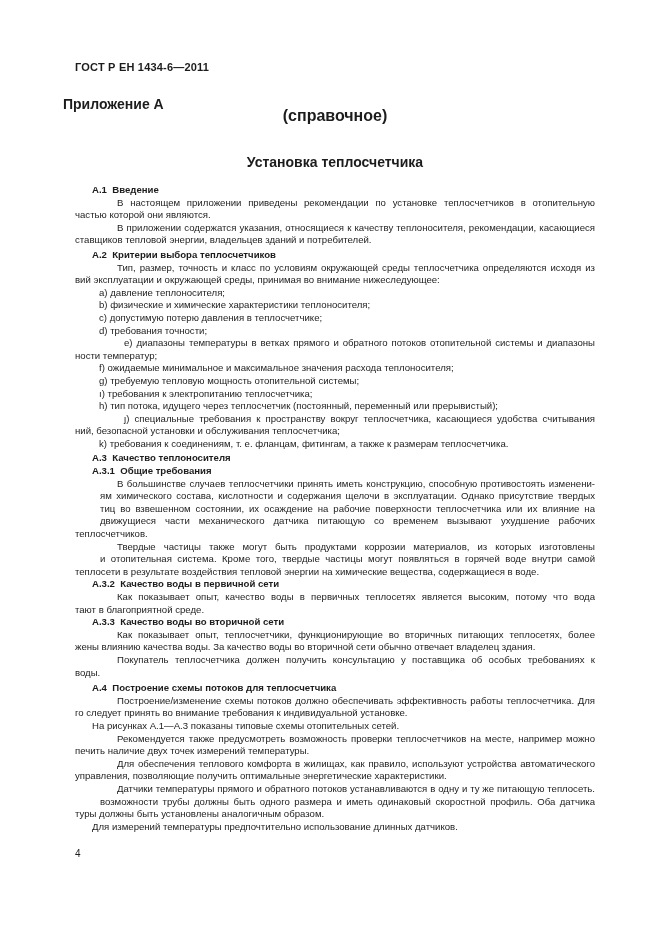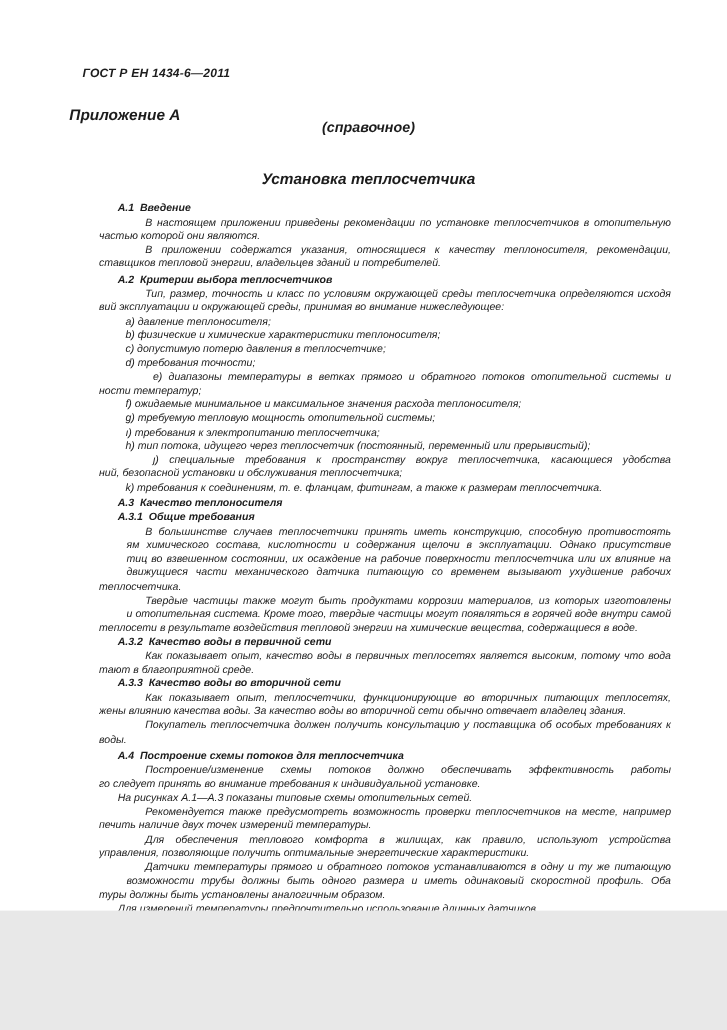--- a/index.html
+++ b/index.html
@@ -3,26 +3,25 @@
 <meta charset="utf-8">
 <style>
   html, body {
     margin: 0;
     padding: 0;
     background: #e8e8e8;
   }
   .page {
     position: relative;
     width: 661px;
-    height: 828px;
+    height: 936px;
     background: #ffffff;
     font-family: "Liberation Sans", sans-serif;
     color: #1c1c1c;
     overflow: hidden;
-    font-style: italic;
   }
   .running-header {
     position: absolute;
     left: 75px;
     top: 61px;
     font-size: 11px;
     font-weight: bold;
     letter-spacing: 0.2px;
     white-space: nowrap;
   }
@@ -35,36 +34,36 @@
     font-size: 14px;
     font-weight: bold;
     line-height: 12px;
   }
   .annex-note {
     position: absolute;
     left: 75px;
     top: 110px;
     width: 520px;
     text-align: center;
-    font-size: 13px;
+    font-size: 16px;
     font-weight: bold;
     line-height: 12px;
   }
   .doc-title {
     position: absolute;
     left: 75px;
     top: 154px;
     width: 520px;
     text-align: center;
     font-size: 14px;
     font-weight: bold;
   }
   .doc-body {
     position: absolute;
-    left: 90px;
+    left: 75px;
     top: 184px;
     width: 520px;
   }
   .line {
     font-size: 9.6px;
     line-height: 12.6px;
     height: 12.6px;
     overflow: hidden;
     text-align: justify;
     white-space: normal;
@@ -156,21 +155,21 @@
         <div class="line heading indent-p">А.3  Качество теплоносителя</div>
       </div>
       <div>
         <div class="line heading indent-p">А.3.1  Общие требования</div>
       </div>
       <div>
         <div class="line indent-p just">В большинстве случаев теплосчетчики принять иметь конструкцию, способную противостоять изменени-</div>
         <div class="line just">ям химического состава, кислотности и содержания щелочи в эксплуатации. Однако присутствие твердых час-</div>
         <div class="line just">тиц во взвешенном состоянии, их осаждение на рабочие поверхности теплосчетчика или их влияние на</div>
         <div class="line just">движущиеся части механического датчика питающую со временем вызывают ухудшение рабочих характеристик</div>
-        <div class="line">теплосчетчика.</div>
+        <div class="line">теплосчетчиков.</div>
       </div>
       <div>
         <div class="line indent-p just">Твердые частицы также могут быть продуктами коррозии материалов, из которых изготовлены трубопроводы</div>
         <div class="line just">и отопительная система. Кроме того, твердые частицы могут появляться в горячей воде внутри самой питающей</div>
         <div class="line">теплосети в результате воздействия тепловой энергии на химические вещества, содержащиеся в воде.</div>
       </div>
       <div>
         <div class="line heading indent-p">А.3.2  Качество воды в первичной сети</div>
       </div>
       <div>

